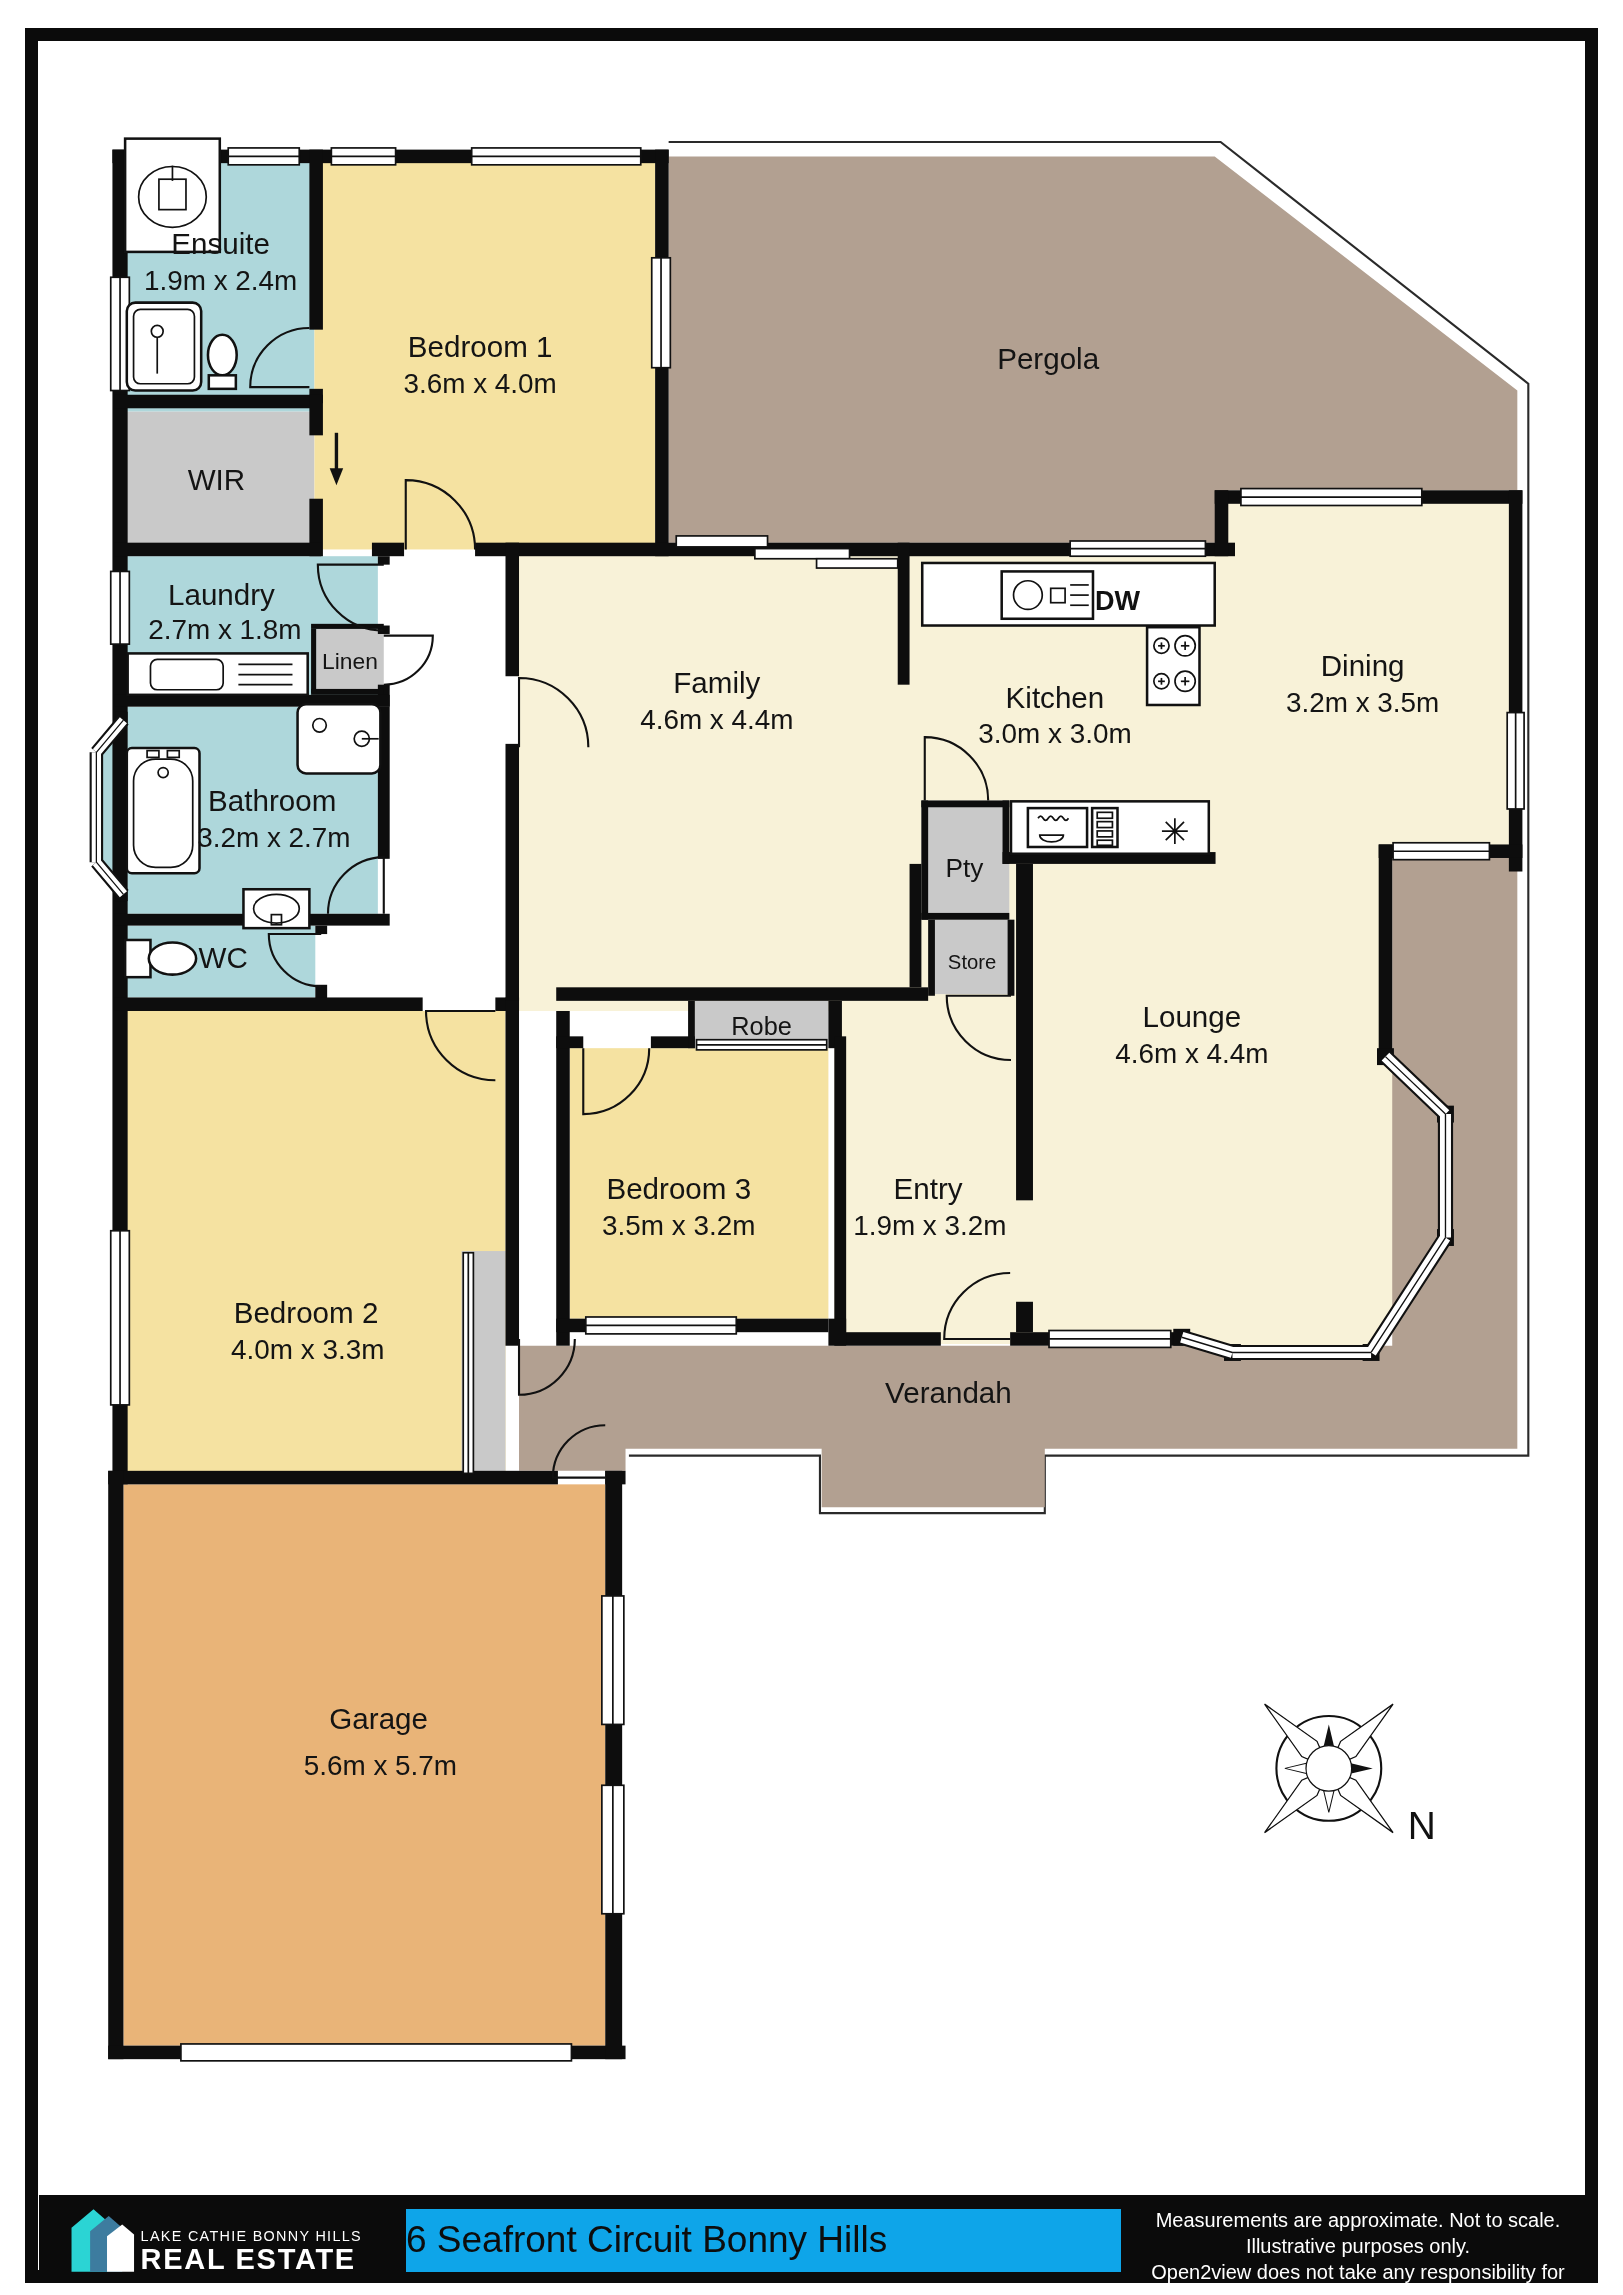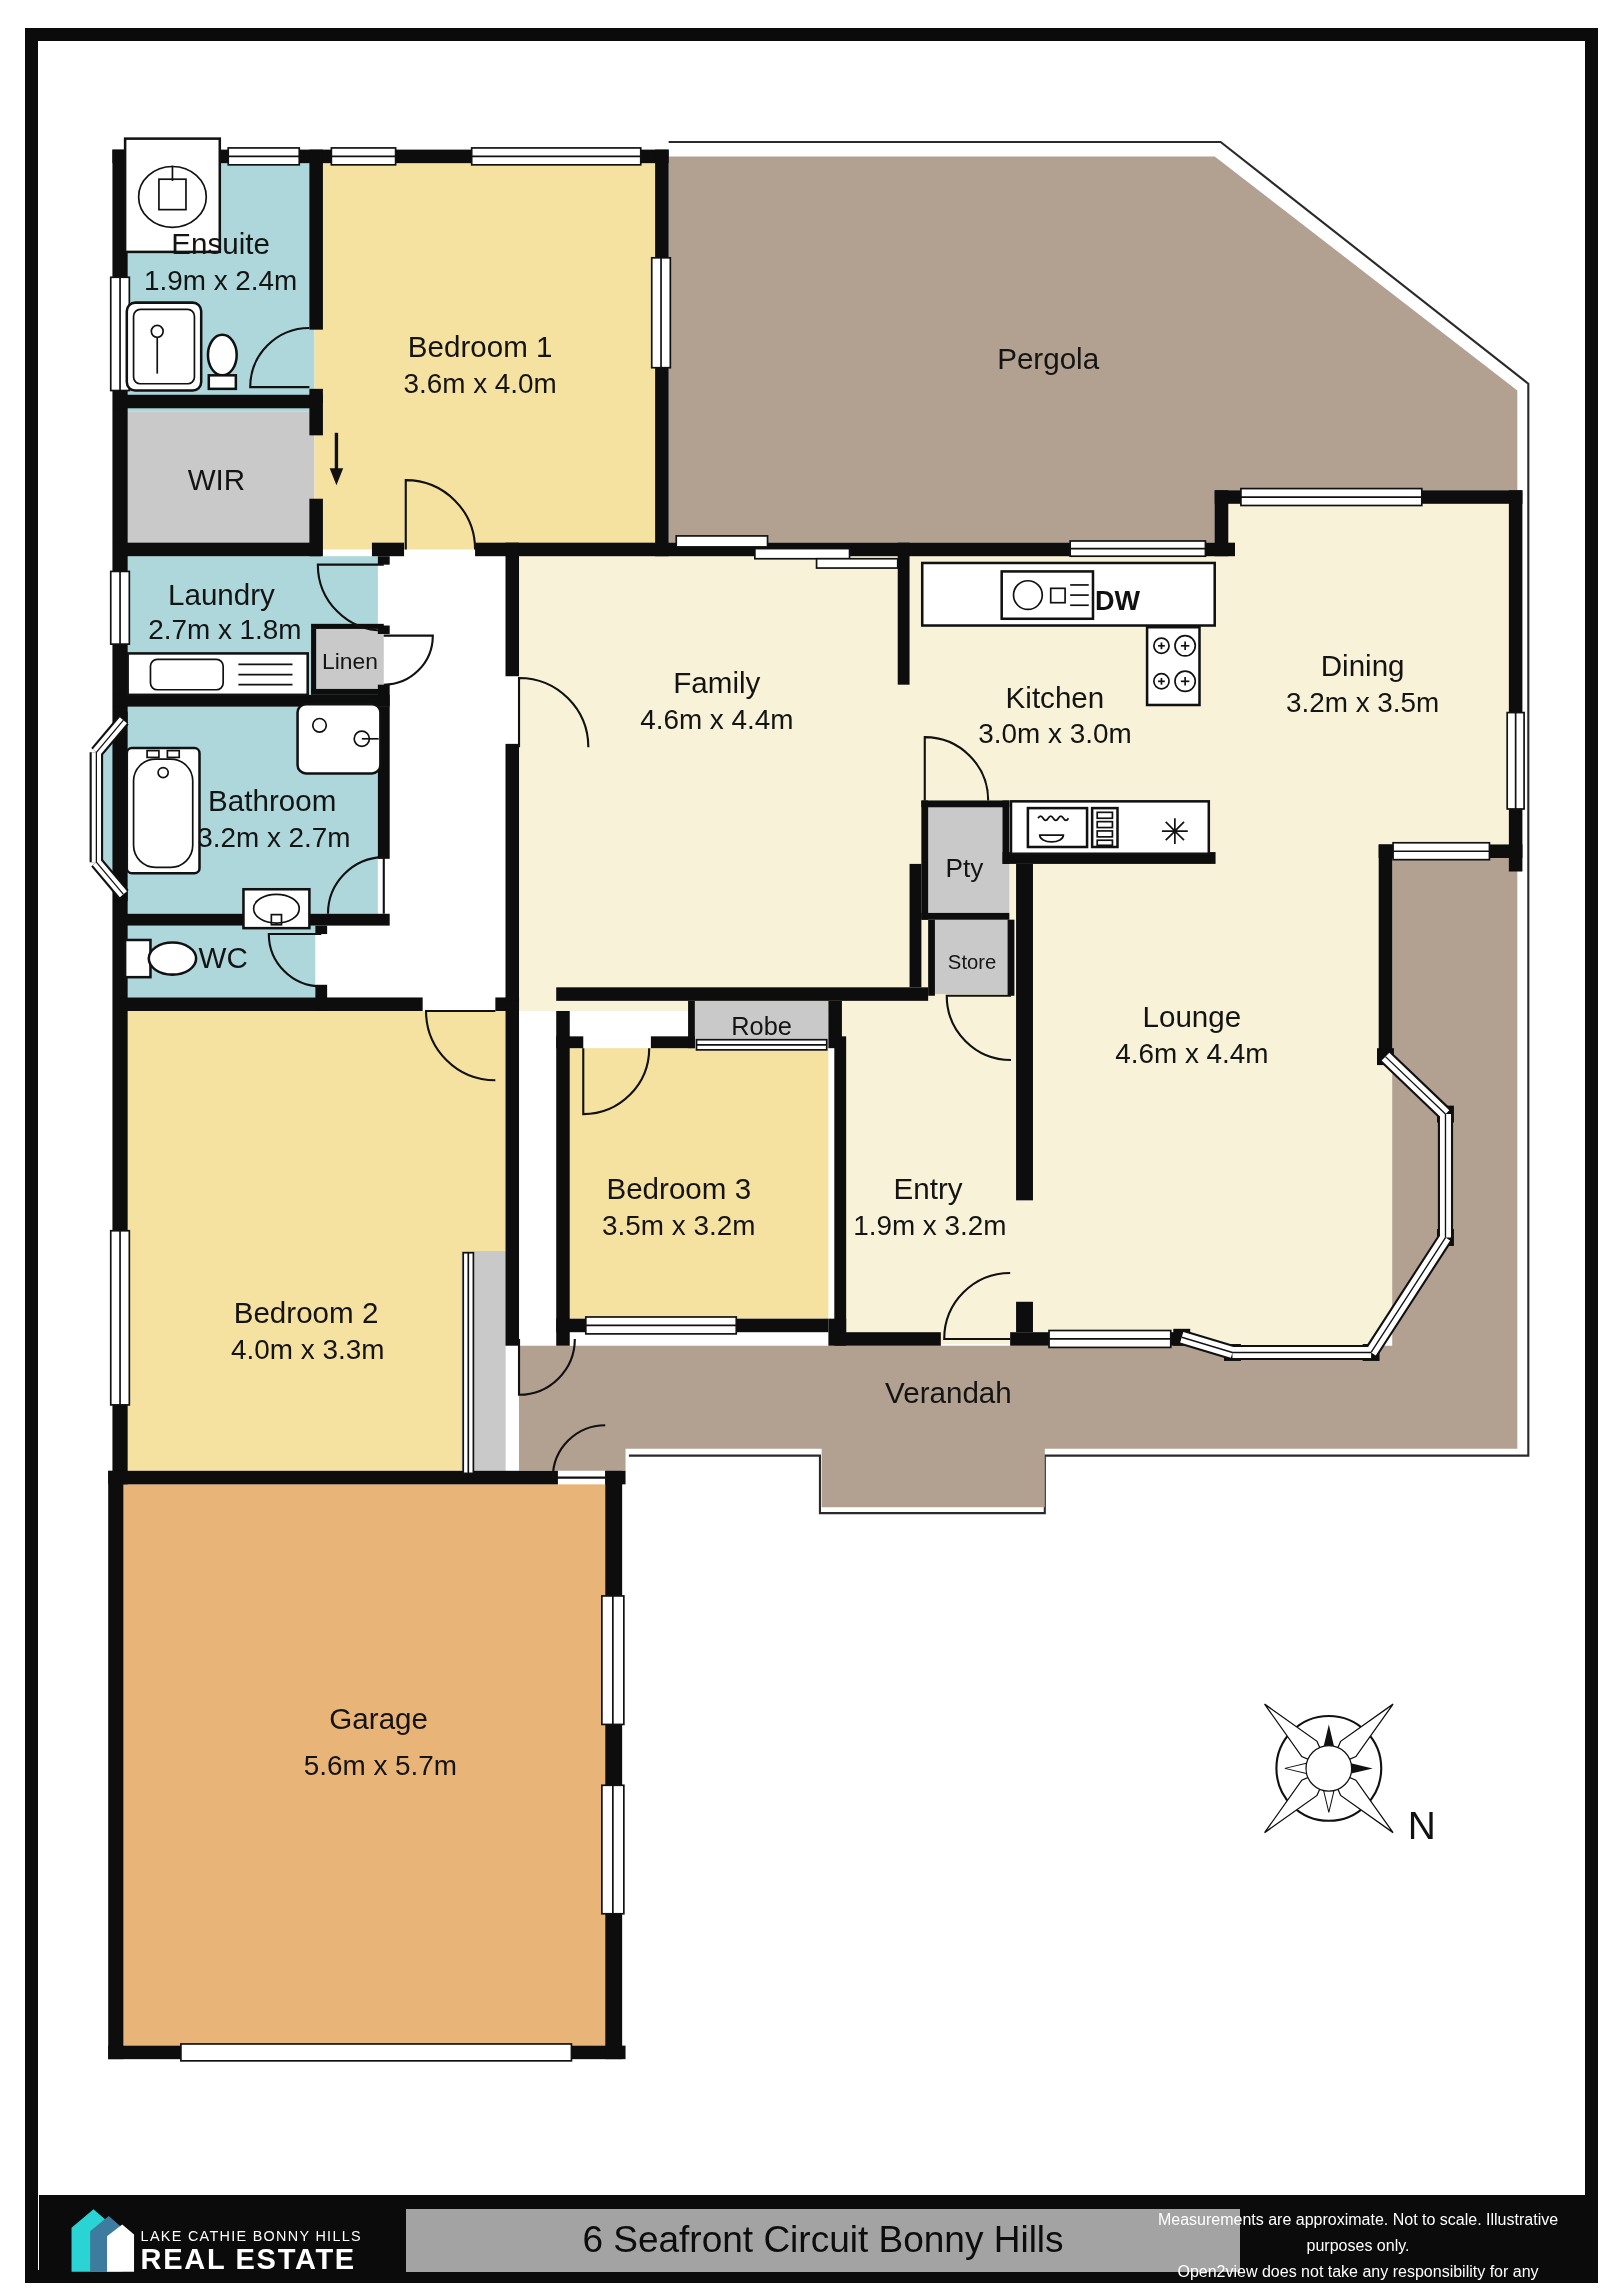--- a/index.html
+++ b/index.html
@@ -14,28 +14,28 @@
   .wall{fill:var(--wall);}
   .win{fill:#ffffff;stroke:#111;stroke-width:2;}
   .fix{fill:#ffffff;stroke:#111;stroke-width:3;}
   .fix2{fill:none;stroke:#111;stroke-width:2;}
   .arc{fill:none;stroke:#111;stroke-width:2.5;}
   .rname{font-size:35px;fill:#141414;text-anchor:middle;}
   .rdims{font-size:33px;fill:#141414;text-anchor:middle;}
   .rsmall{font-size:27px;fill:#141414;text-anchor:middle;}
   .eaves{fill:none;stroke:#2a2a2a;stroke-width:2.5;}
   #footer-bar{position:absolute;left:39px;top:2195px;width:1546px;height:88px;background:#0b0b0b;}
-  #address-box{position:absolute;left:367px;top:13.5px;width:834px;height:63px;background:#a3a3a3;
-               display:flex;align-items:center;justify-content:center;}
+  #address-box{position:absolute;left:367px;top:13.5px;width:715px;height:63px;background:#0ea5e9;
+               display:flex;align-items:center;justify-content:flex-start;}
   #address-box span{font-size:37px;color:#0d0d0d;white-space:nowrap;}
   #brand{position:absolute;left:18.6px;top:8.5px;width:338px;height:73px;color:#fff;text-align:right;}
   #brand .l1{position:absolute;left:83px;top:24px;font-size:14.4px;letter-spacing:1.3px;}
   #brand .l2{position:absolute;left:83px;top:39px;font-size:29px;font-weight:bold;letter-spacing:1.7px;}
   #disclaim{position:absolute;left:1099px;top:12px;width:440px;height:68px;color:#fff;
-            font-size:16px;text-align:center;line-height:26px;}
+            font-size:20px;text-align:center;line-height:26px;}
 </style>
 </head>
 <body>
 
 <div id="page">
 
   <svg id="plan-svg" width="1623" height="2295" viewBox="0 0 1920 2715">
 
     <path class="eaves" d="M 791,168 H 1444 L 1808,454 V 1722 H 1236 V 1790 H 970 V 1722 H 744"></path>
 

